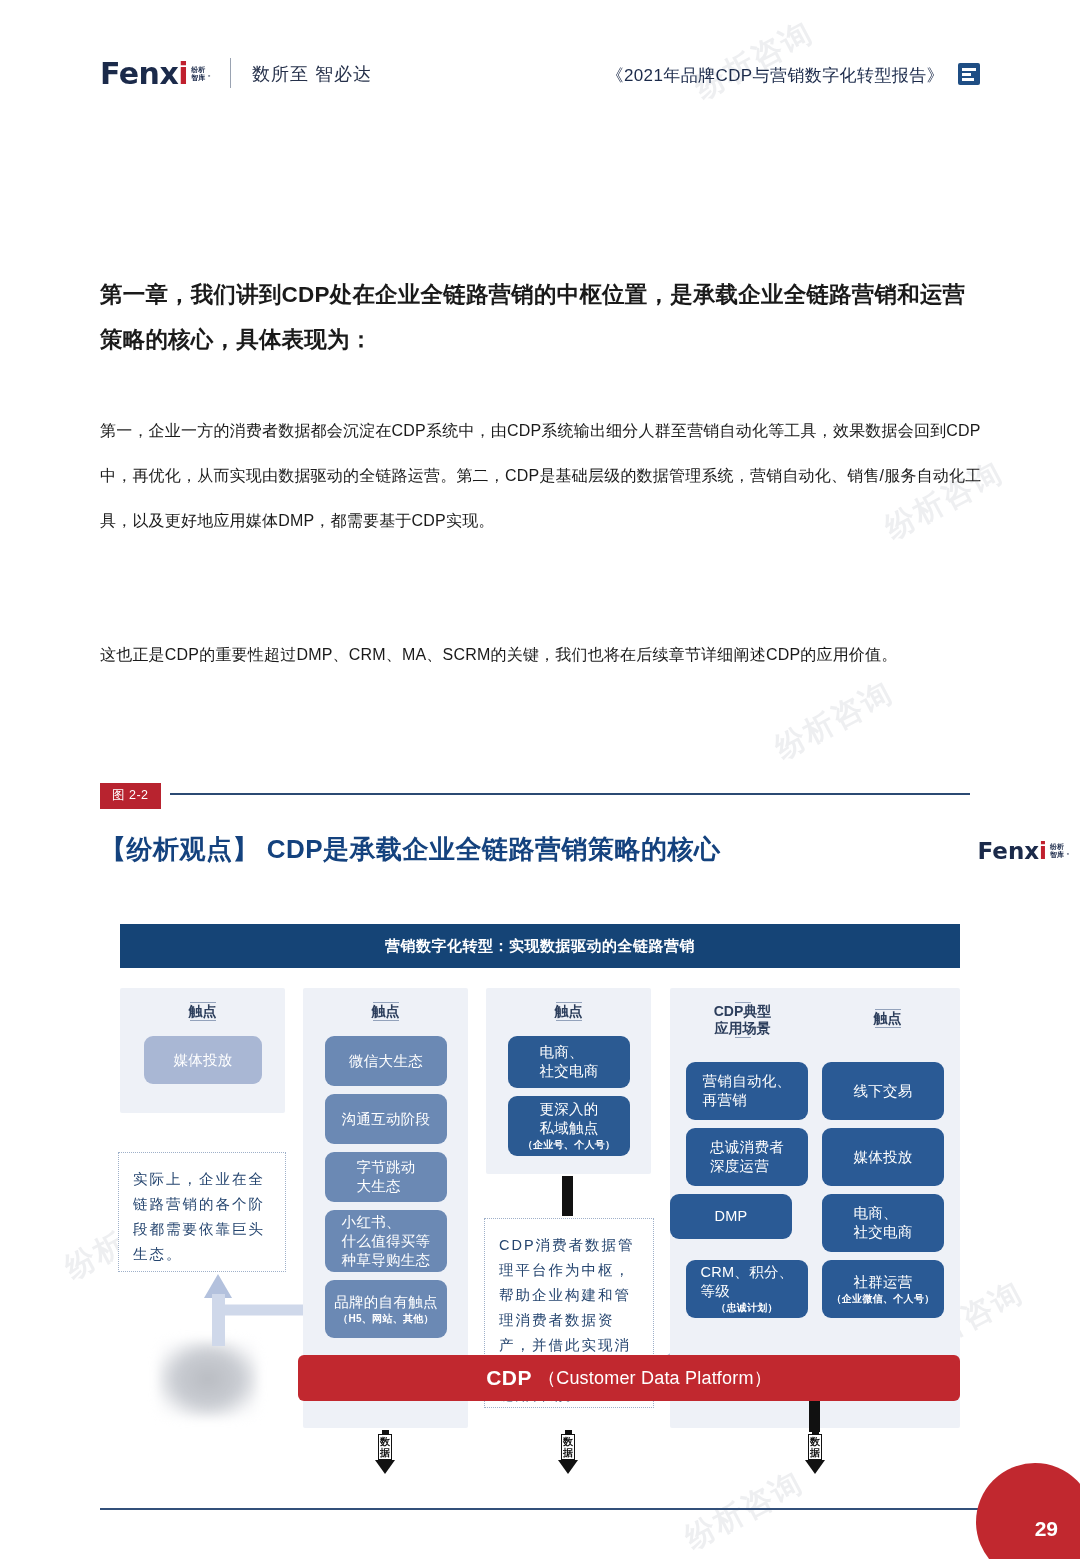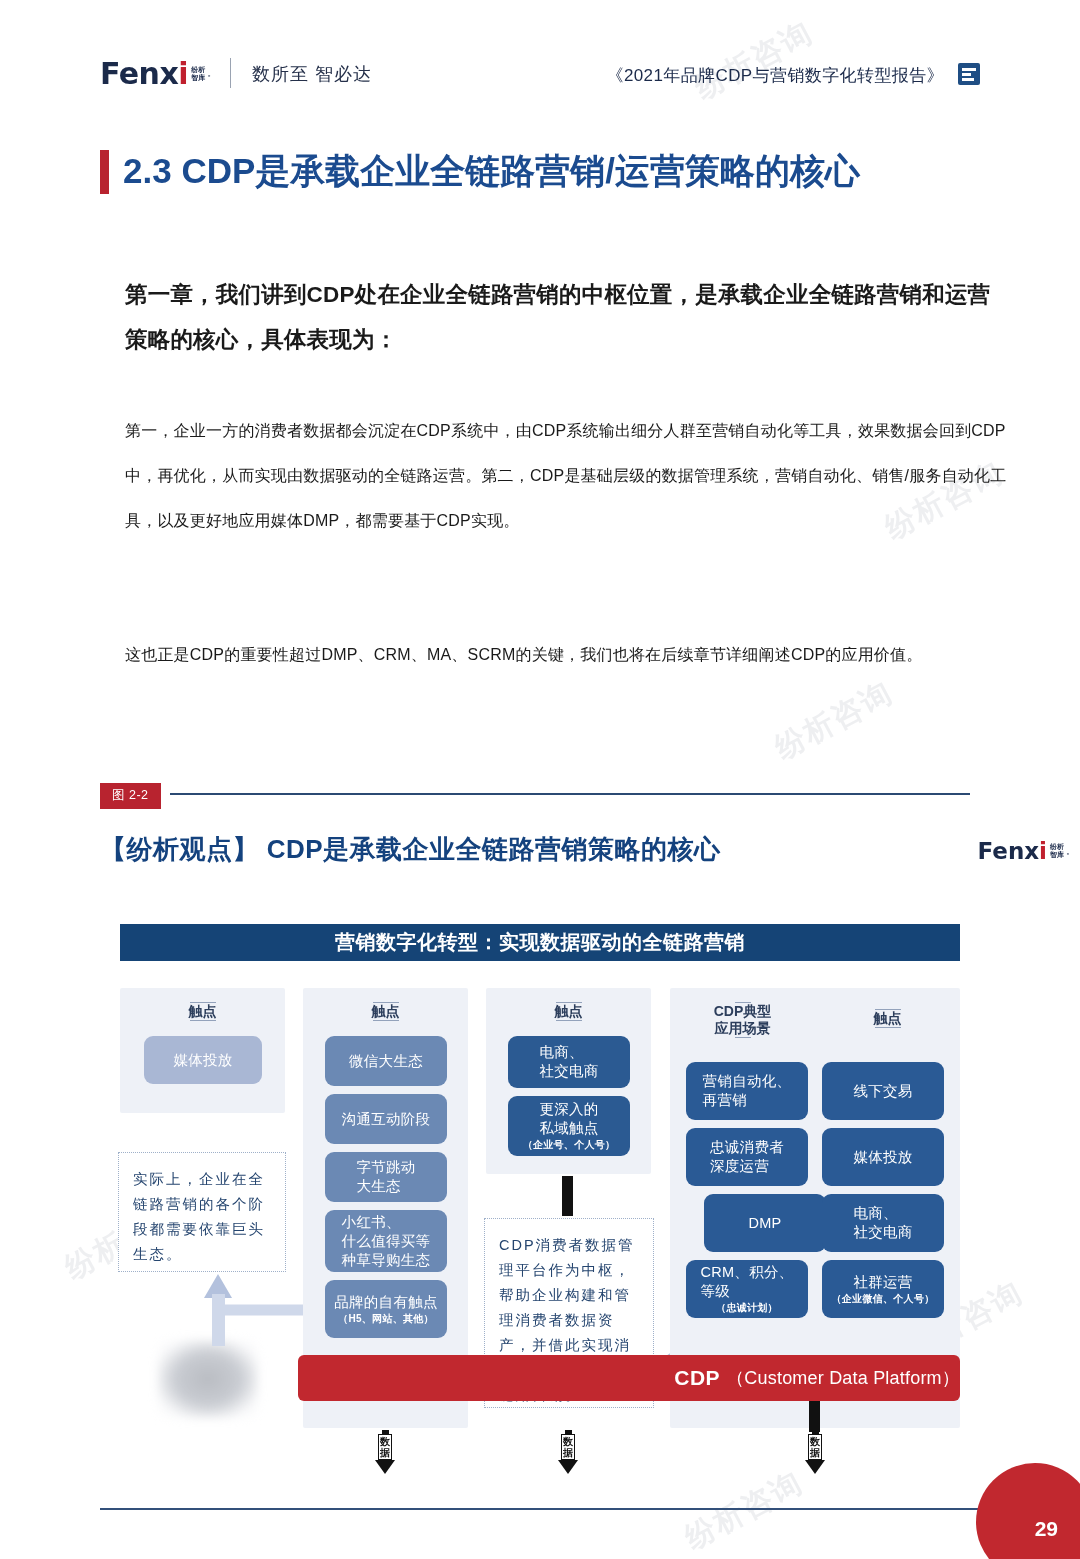--- a/index.html
+++ b/index.html
@@ -33,59 +33,59 @@
   .doc-badge i:nth-child(1){ left:4px; top:5px; width:14px; height:3px; }
   .doc-badge i:nth-child(2){ left:4px; top:10px; width:9px; height:3px; }
   .doc-badge i:nth-child(3){ left:4px; top:15px; width:12px; height:3px; }
 
   
   .sec-title-wrap { position:absolute; left:100px; top:148px; display:flex; align-items:center; }
   .sec-bar { width:9px; height:44px; background:#b8232f; margin-right:14px; }
   .sec-title { font-size:35px; font-weight:800; color:#1b4b8f; letter-spacing:0px; white-space:nowrap; }
 
   
-  .para { position:absolute; left:100px; width:884px; color:#1a1a1a;margin-left:25px; }
+  .para { position:absolute; left:100px; width:884px; color:#1a1a1a; }
   .p-bold { font-weight:800; font-size:22.5px; line-height:45px; letter-spacing:.2px; }
   .p-norm { font-weight:400; font-size:16px; line-height:45px; letter-spacing:.2px; }
   #p1 { top:272px; }
   #p2 { top:408px; }
   #p3 { top:632px; }
 
   
   .fig-tag { position:absolute; left:100px; top:783px; background:#b8232f; color:#fff;
              font-size:12.5px; padding:4px 12px 5px; letter-spacing:.5px; }
   .fig-rule { position:absolute; left:170px; top:793px; width:800px; height:2px; background:#2b4a73; }
   .fig-heading { position:absolute; left:100px; top:832px; font-size:26px; font-weight:800; color:#14427e; letter-spacing:.5px; }
   .fig-logo { position:absolute; right:5px; top:838px; display:flex; align-items:center; }
 
   
   .diagram { position:absolute; left:98px; top:900px; width:884px; height:620px; }
-  .dg-title { position:absolute; left:22px; top:24px; width:840px; height:37px; background:#154476;
-              color:#fff; font-size:20px; font-weight:700; display:flex; align-items:center; justify-content:center;
+  .dg-title { position:absolute; left:22px; top:24px; width:840px; height:44px; background:#154476;
+              color:#fff; font-size:15px; font-weight:700; display:flex; align-items:center; justify-content:center;
               letter-spacing:.5px; }
   .panel { position:absolute; background:#eef1f7; border-radius:2px; }
   .panel-hd { position:absolute; top:14px; display:flex; align-items:center; justify-content:center;
               width:100%; font-size:14px; color:#2c3e5c; font-weight:700;flex-direction:column; }
   .hd-line { flex:0 0 auto; width:26px; height:1px; background:#93a2bb; }
   .hd-txt { padding:0 7px; white-space:nowrap; text-align:center; line-height:17px; }
   .chip { position:absolute; border-radius:9px; color:#fff; display:flex; flex-direction:column;
           align-items:center; justify-content:center; text-align:left; font-size:14.5px;
           line-height:19px; font-weight:500; letter-spacing:.3px; }
   .chip .sm { font-size:10px; line-height:14px; font-weight:600; }
   .c-pale { background:#a9b7d4; }
   .c-mid  { background:#6b89b4; }
   .c-dark { background:#2b5a92; }
   .c-deep { background:#2a5a95; }
 
   .note { position:absolute; border:1.5px dotted #9fb0c9; background:#fff;
           color:#25456f; font-size:14.5px; line-height:25px; padding:14px 12px 10px 14px;
           letter-spacing:2px; }
 
   .cdp-bar { position:absolute; left:200px; top:455px; width:662px; height:46px; background:#c1282f;
-             border-radius:6px; display:flex; align-items:center; justify-content:flex-end; color:#fff; }
+             border-radius:6px; display:flex; align-items:center; justify-content:center; color:#fff; }
   .cdp-bar b { font-size:21px; font-weight:800; letter-spacing:.5px; }
   .cdp-bar span { font-size:18px; margin-left:6px; letter-spacing:.2px; }
 
   .dataflow { position:absolute; width:14px; color:#111; }
   .dataflow .stem { position:absolute; left:4px; top:0; width:7px; background:#111; }
   .dataflow .lbl { position:absolute; left:0; width:14px; font-size:10px; line-height:11px;
                    font-weight:700; text-align:center; color:#111; background:#fff;
                    border:1px solid #111; padding:1px 0; }
   .dataflow .head { position:absolute; left:-3px; width:0; height:0;
                     border-left:10px solid transparent; border-right:10px solid transparent;
@@ -134,24 +134,20 @@
     <div class="vdiv"></div>
     <div class="slogan">数所至  智必达</div>
     <div class="doc-title">《2021年品牌CDP与营销数字化转型报告》</div>
     <div class="doc-badge">
         <i></i>
         <i></i>
         <i></i>
       </div>
   </div>
 
-  <div class="sec-title-wrap">
-    <div class="sec-bar"></div>
-    <div class="sec-title">2.3 CDP是承载企业全链路营销/运营策略的核心</div>
-  </div>
 
   <div class="para p-bold" id="p1">第一章，我们讲到CDP处在企业全链路营销的中枢位置，是承载企业全链路营销和运营策略的核心，具体表现为：</div>
   <div class="para p-norm" id="p2">第一，企业一方的消费者数据都会沉淀在CDP系统中，由CDP系统输出细分人群至营销自动化等工具，效果数据会回到CDP中，再优化，从而实现由数据驱动的全链路运营。第二，CDP是基础层级的数据管理系统，营销自动化、销售/服务自动化工具，以及更好地应用媒体DMP，都需要基于CDP实现。</div>
   <div class="para p-norm" id="p3">这也正是CDP的重要性超过DMP、CRM、MA、SCRM的关键，我们也将在后续章节详细阐述CDP的应用价值。</div>
 
   <div class="fig-rule"></div>
   <div class="fig-tag">图 2-2</div>
   <div class="fig-heading">【纷析观点】 CDP是承载企业全链路营销策略的核心</div>
   <div class="fig-logo">
     <span style="font-size:23px;font-weight:800;color:#1b2a4a;font-family:'DejaVu Sans',sans-serif;">Fenx</span>
@@ -253,21 +249,21 @@
         <span class="hd-txt">触点</span>
         <span class="hd-line"></span>
       </div>
 
       <div class="chip c-deep" style="left:16px;top:74px;width:122px;height:58px;">
         <span class="ml">营销自动化、<br>再营销</span>
       </div>
       <div class="chip c-deep" style="left:16px;top:140px;width:122px;height:58px;">
         <span class="ml">忠诚消费者<br>深度运营</span>
       </div>
-      <div class="chip c-deep" style="left:34px;top:206px;width:122px;height:58px;">
+      <div class="chip c-deep" style="left:0;top:206px;width:122px;height:45px;">
         <span class="ml">DMP</span>
       </div>
       <div class="chip c-deep" style="left:16px;top:272px;width:122px;height:58px;">
         <span class="ml">CRM、积分、<br>等级</span>
         <span class="sm">（忠诚计划）</span>
       </div>
 
       <div class="chip c-deep" style="left:152px;top:74px;width:122px;height:58px;">
         <span class="ml">线下交易</span>
       </div>

